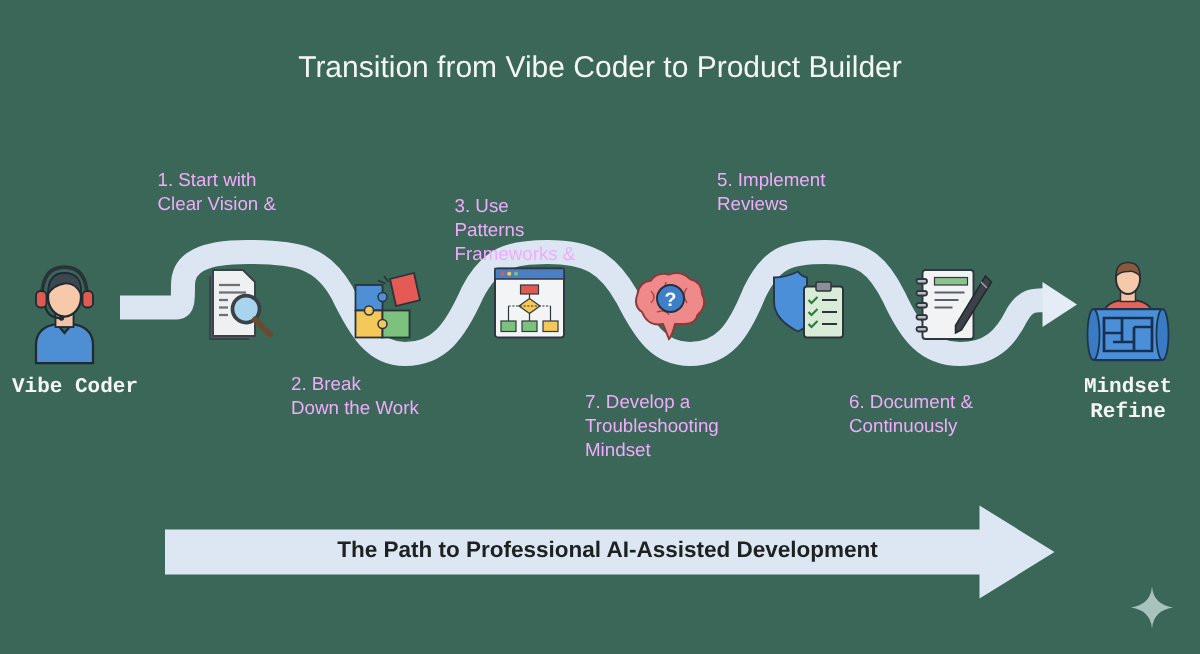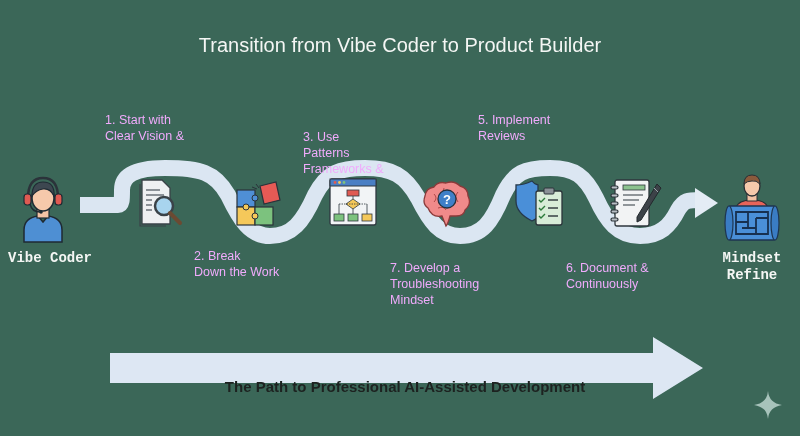--- a/index.html
+++ b/index.html
@@ -4,21 +4,21 @@
 <style>
   html,body{margin:0;padding:0;}
   body{width:800px;height:436px;background:#3b6758;position:relative;overflow:hidden;font-family:"Liberation Sans","DejaVu Sans",sans-serif;color:#f2f4f2;}
   .title{position:absolute;left:0;top:34px;width:800px;text-align:center;font-size:20px;color:#f4f6f4;}
   .path-svg{position:absolute;left:0;top:0;}
   .label{position:absolute;text-align:left;font-size:12.5px;line-height:16px;color:#f0abfc;width:130px;}
   .label span{display:block;}
   .endlabel{position:absolute;text-align:center;font-size:14px;font-weight:bold;line-height:17px;color:#f4f6f4;font-family:Liberation Mono, monospace;}
   .icon{position:absolute;}
   .banner{position:absolute;left:0;top:0;}
-  .banner-text{position:absolute;left:110px;top:358px;width:590px;text-align:center;font-size:15px;font-weight:bold;color:#1d2220;margin-top:20px;}
+  .banner-text{position:absolute;left:110px;top:358px;width:590px;text-align:center;font-size:15px;font-weight:bold;color:#1d2220;}
   .sparkle{position:absolute;left:753px;top:390px;}
 </style>
 </head>
 <body>
 
 <div class="title">Transition from Vibe Coder to Product Builder</div>
 
 <svg class="path-svg" width="800" height="436">
   <path d="M80 205 L118 205 C122 205 122 200 122 190 C122 175 135 168 165 168 C200 168 215 172 228 195 C240 220 250 236 270 236 C292 236 303 222 315 195 C327 172 340 168 365 168 C392 168 405 175 418 198 C430 222 440 236 460 236 C482 236 492 222 503 195 C514 172 525 168 550 168 C575 168 585 176 596 198 C607 222 618 236 640 236 C660 236 670 226 678 210 C684 200 688 200 700 200" fill="none" stroke="#dbe6f2" stroke-width="16" stroke-linecap="butt" stroke-linejoin="round"></path>
   <polygon points="695,188 718,203 695,218" fill="#e4ecf5"></polygon>

